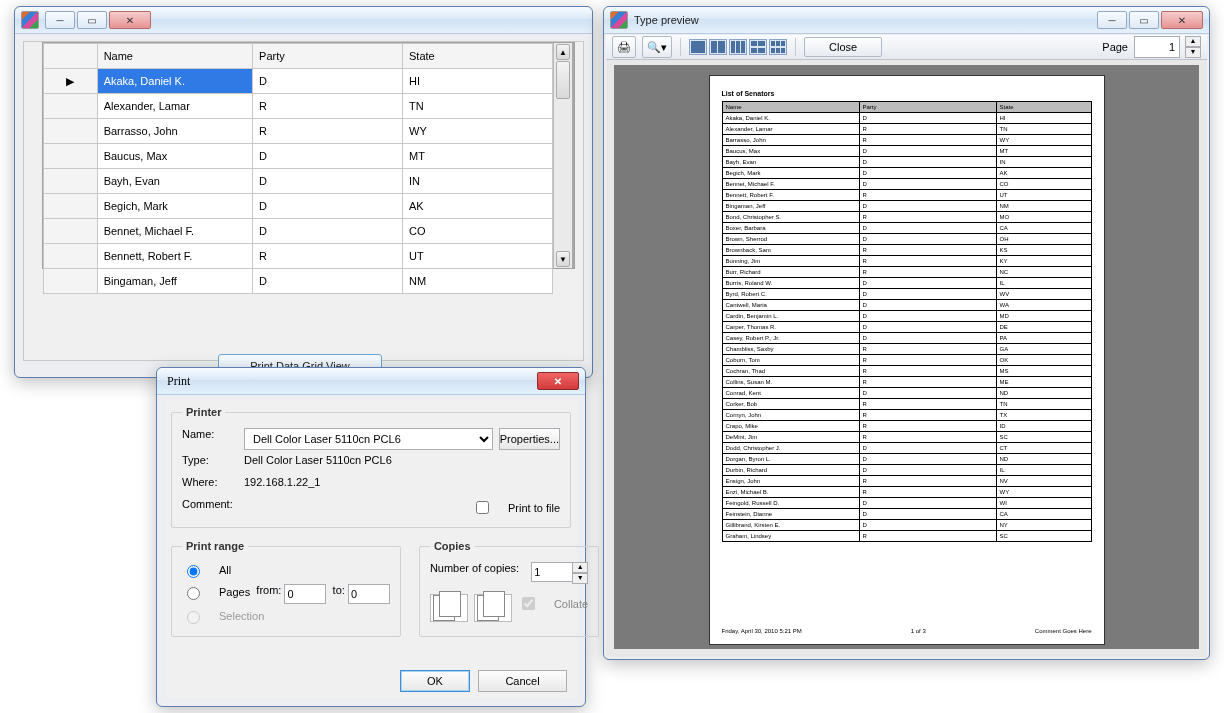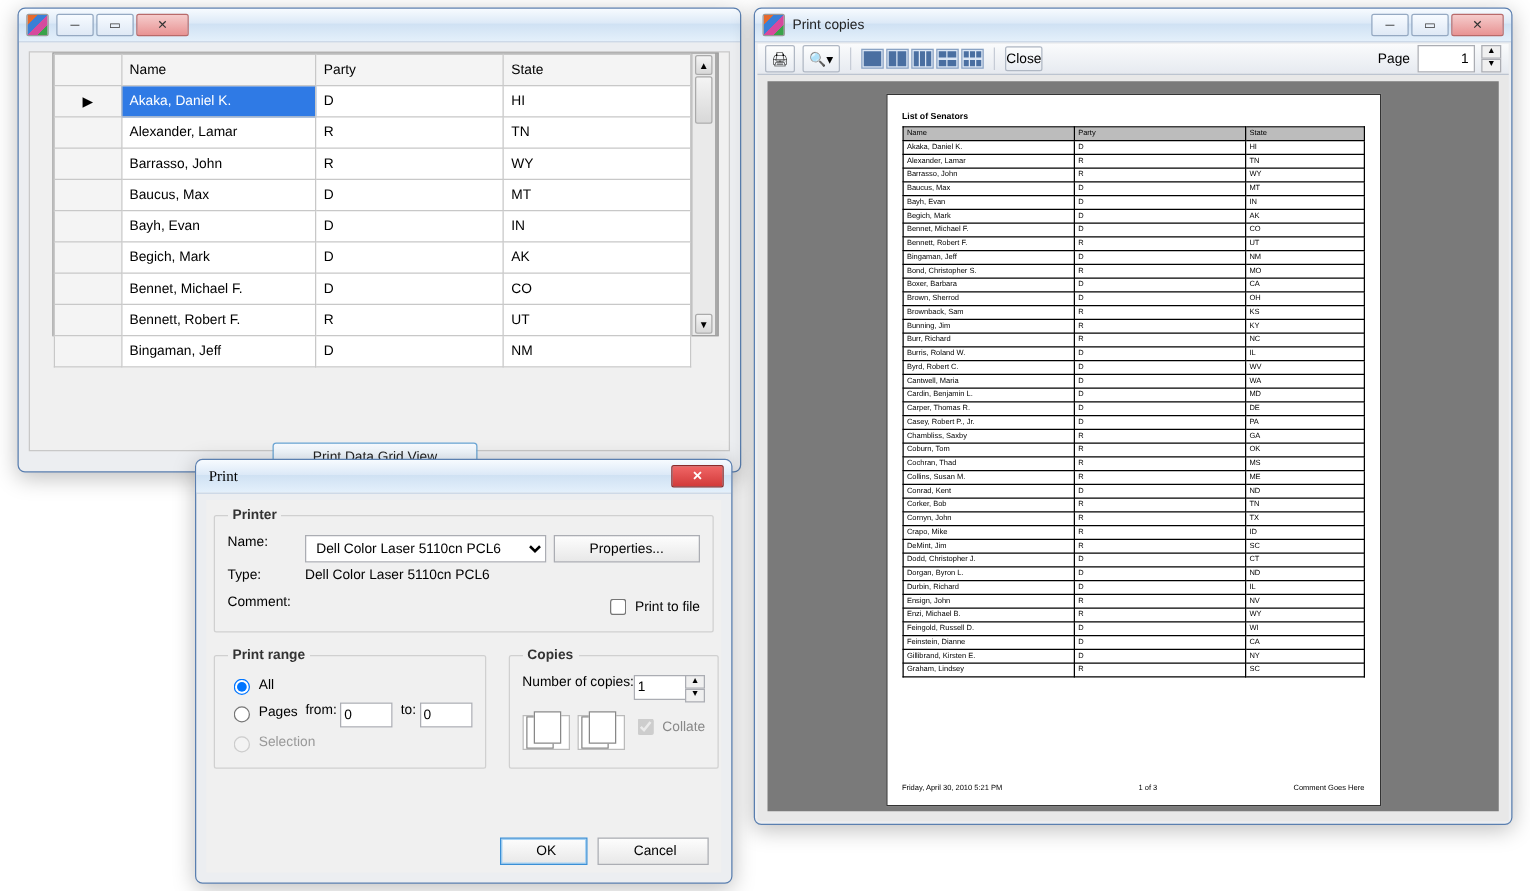--- a/index.html
+++ b/index.html
@@ -32,39 +32,39 @@
 .printbtn{position:absolute;left:194px;top:312px;width:164px;height:24px;border:1px solid #6aa6d6;border-radius:3px;background:linear-gradient(#f7fbff,#e4f0fb);color:#222;font-size:11px;}
 
 #printdlg{left:156px;top:367px;width:428px;height:338px;}
 #printdlg .title{font:12px "Segoe UI";color:#000;}
 #printdlg .body{position:absolute;left:8px;top:32px;right:8px;bottom:8px;background:#f0f0f0;}
 fieldset{border:1px solid #d0d0d0;border-radius:2px;margin:6px;padding:6px 10px;font-size:11px;}
 legend{padding:0 4px;color:#333;font-weight:bold;}
 .row{display:flex;align-items:flex-start;margin:4px 0;min-height:18px;}
 .row .lbl{width:62px;}
 select.printer{flex:1;margin-right:6px;height:22px;background:#fff;border:1px solid #abadb3;font-size:11px;padding:0 4px;}
-button.btn{height:22px;padding:0 28px;border:1px solid #abadb3;background:linear-gradient(#fdfdfd,#e8e8e8);border-radius:0;font-size:11px;}
+button.btn{height:22px;padding:0 0;border:1px solid #abadb3;background:linear-gradient(#fdfdfd,#e8e8e8);border-radius:0;font-size:11px;}
 button.btn.default{border-color:#3a8fd6;box-shadow:0 0 0 1px #a6d3f5 inset;}
-.ckbox{display:flex;align-items:center;gap:4px;}
+.ckbox{display:flex;align-items:center;gap:16px;}
 input[type=number],input.spn{width:36px;height:18px;border:1px solid #abadb3;font-size:11px;padding:0 2px;}
 .splitbox{display:flex;gap:6px;}
 .splitbox fieldset{flex:1;}
 .collateimg{display:inline-block;width:36px;height:26px;border:1px solid #bbb;background:#fff;position:relative;margin-right:6px;}
 .collateimg::before,.collateimg::after{content:"";position:absolute;width:20px;height:24px;border:1px solid #888;background:#fff;}
 .collateimg::before{left:2px;top:0;} .collateimg::after{left:8px;top:-4px;}
 .dlgfoot{position:absolute;bottom:6px;right:10px;display:flex;gap:8px;}
 
 #preview{left:603px;top:6px;width:605px;height:652px;}
 #preview .body{position:absolute;left:2px;top:28px;right:2px;bottom:2px;background:#e8e8e8;}
 .pvtoolbar{height:24px;background:linear-gradient(#fafbfc,#e6eaf0);border-bottom:1px solid #bcc4d0;display:flex;align-items:center;padding:0 6px;gap:6px;}
 .tbtn{width:22px;height:20px;border:1px solid #b0b8c4;border-radius:2px;background:linear-gradient(#fdfefe,#e8ecf2);display:flex;align-items:center;justify-content:center;font-size:11px;}
 .tbtn.wide{width:28px;}
 .divider{width:1px;height:18px;background:#c6ccd6;margin:0 2px;}
 .pvtoolbar .spacer{flex:1;}
-.closetbtn{height:20px;padding:0 0;border:1px solid #b0b8c4;border-radius:2px;background:linear-gradient(#fdfefe,#e8ecf2);font-size:11px;}
+.closetbtn{height:20px;padding:0 24px;border:1px solid #b0b8c4;border-radius:2px;background:linear-gradient(#fdfefe,#e8ecf2);font-size:11px;}
 .pagespin{width:38px;height:18px;border:1px solid #abadb3;text-align:right;padding-right:4px;font-size:11px;}
 .spinbtns{display:inline-flex;flex-direction:column;margin-left:-1px;}
 .spinbtns div{width:14px;height:9px;border:1px solid #abadb3;background:#f0f0f0;font-size:7px;line-height:7px;text-align:center;}
 .pvcanvas{position:absolute;left:8px;top:30px;right:8px;bottom:8px;background:#7a7a7a;display:flex;justify-content:center;padding-top:10px;overflow:hidden;}
 .page{width:396px;height:570px;background:#fff;border:1px solid #333;position:relative;padding:14px 12px;box-sizing:border-box;font-size:6px;}
 .page h4{margin:0 0 4px 0;font-size:7px;font-weight:bold;}
 .pvtbl{width:100%;border-collapse:collapse;}
 .pvtbl th,.pvtbl td{border:1px solid #000;padding:0 3px;font-size:6px;text-align:left;height:10px;white-space:nowrap;overflow:hidden;}
 .pvtbl th{background:#bcbcbc;font-weight:normal;}
 .pvtbl th.c1{width:130px;} .pvtbl th.c2{width:130px;} .pvtbl th.c3{}
@@ -159,21 +159,21 @@
         <div class="arr dn">▼</div>
       </div>
     </div>
     <button class="printbtn">Print Data Grid View</button>
   </div>
 </div>
 
 <div id="preview" class="win">
   <div class="titlebar">
     <div class="appicon"></div>
-    <div class="title">Print copies</div>
+    <div class="title">Type preview</div>
     <div class="winbtns">
       <div class="wbtn">─</div>
       <div class="wbtn">▭</div>
       <div class="wbtn closebtn">✕</div>
     </div>
   </div>
   <div class="body">
     <div class="pvtoolbar">
       <div class="tbtn">🖨</div>
       <div class="tbtn wide">🔍▾</div>
@@ -448,20 +448,24 @@
       <div class="row">
         <span class="lbl">Name:</span>
         <select class="printer">
           <option>Dell Color Laser 5110cn PCL6</option>
         </select>
         <button class="btn">Properties...</button>
       </div>
       <div class="row">
           <span class="lbl">Type:</span>
           <span>Dell Color Laser 5110cn PCL6</span>
+        </div>
+      <div class="row">
+          <span class="lbl">Where:</span>
+          <span>192.168.1.22_1</span>
         </div>
       <div class="row">
         <span class="lbl">Comment:</span>
         <span></span>
         <span style="flex:1"></span>
         <label class="ckbox">
           <input type="checkbox" style="">
           <span>Print to file</span>
         </label>
       </div>

